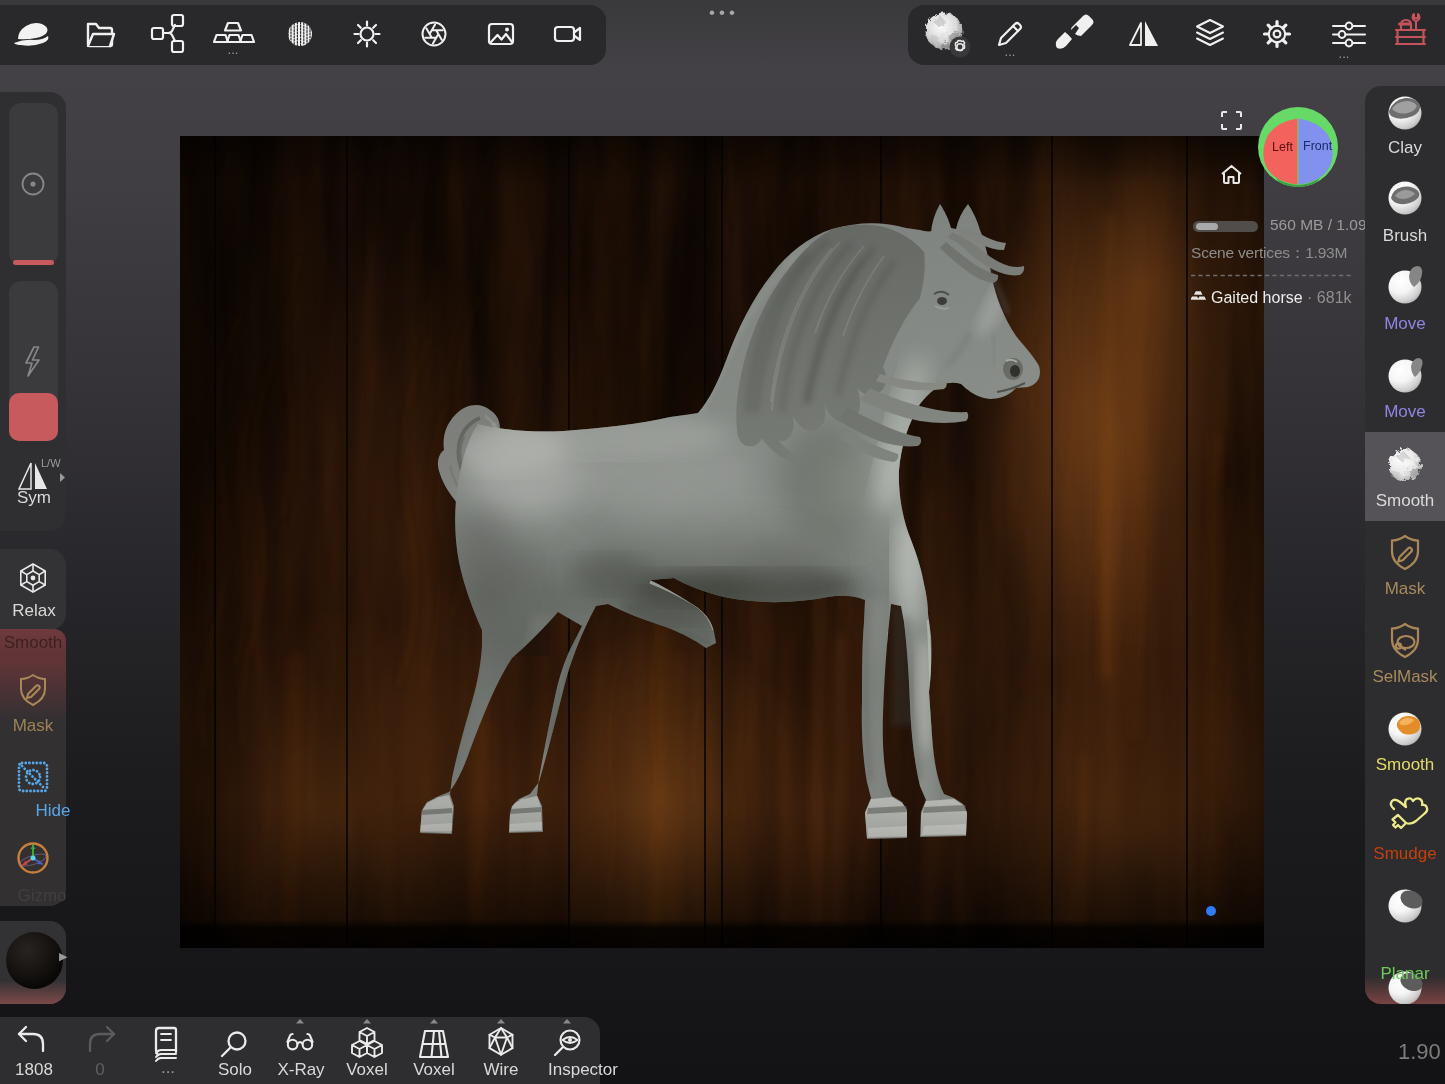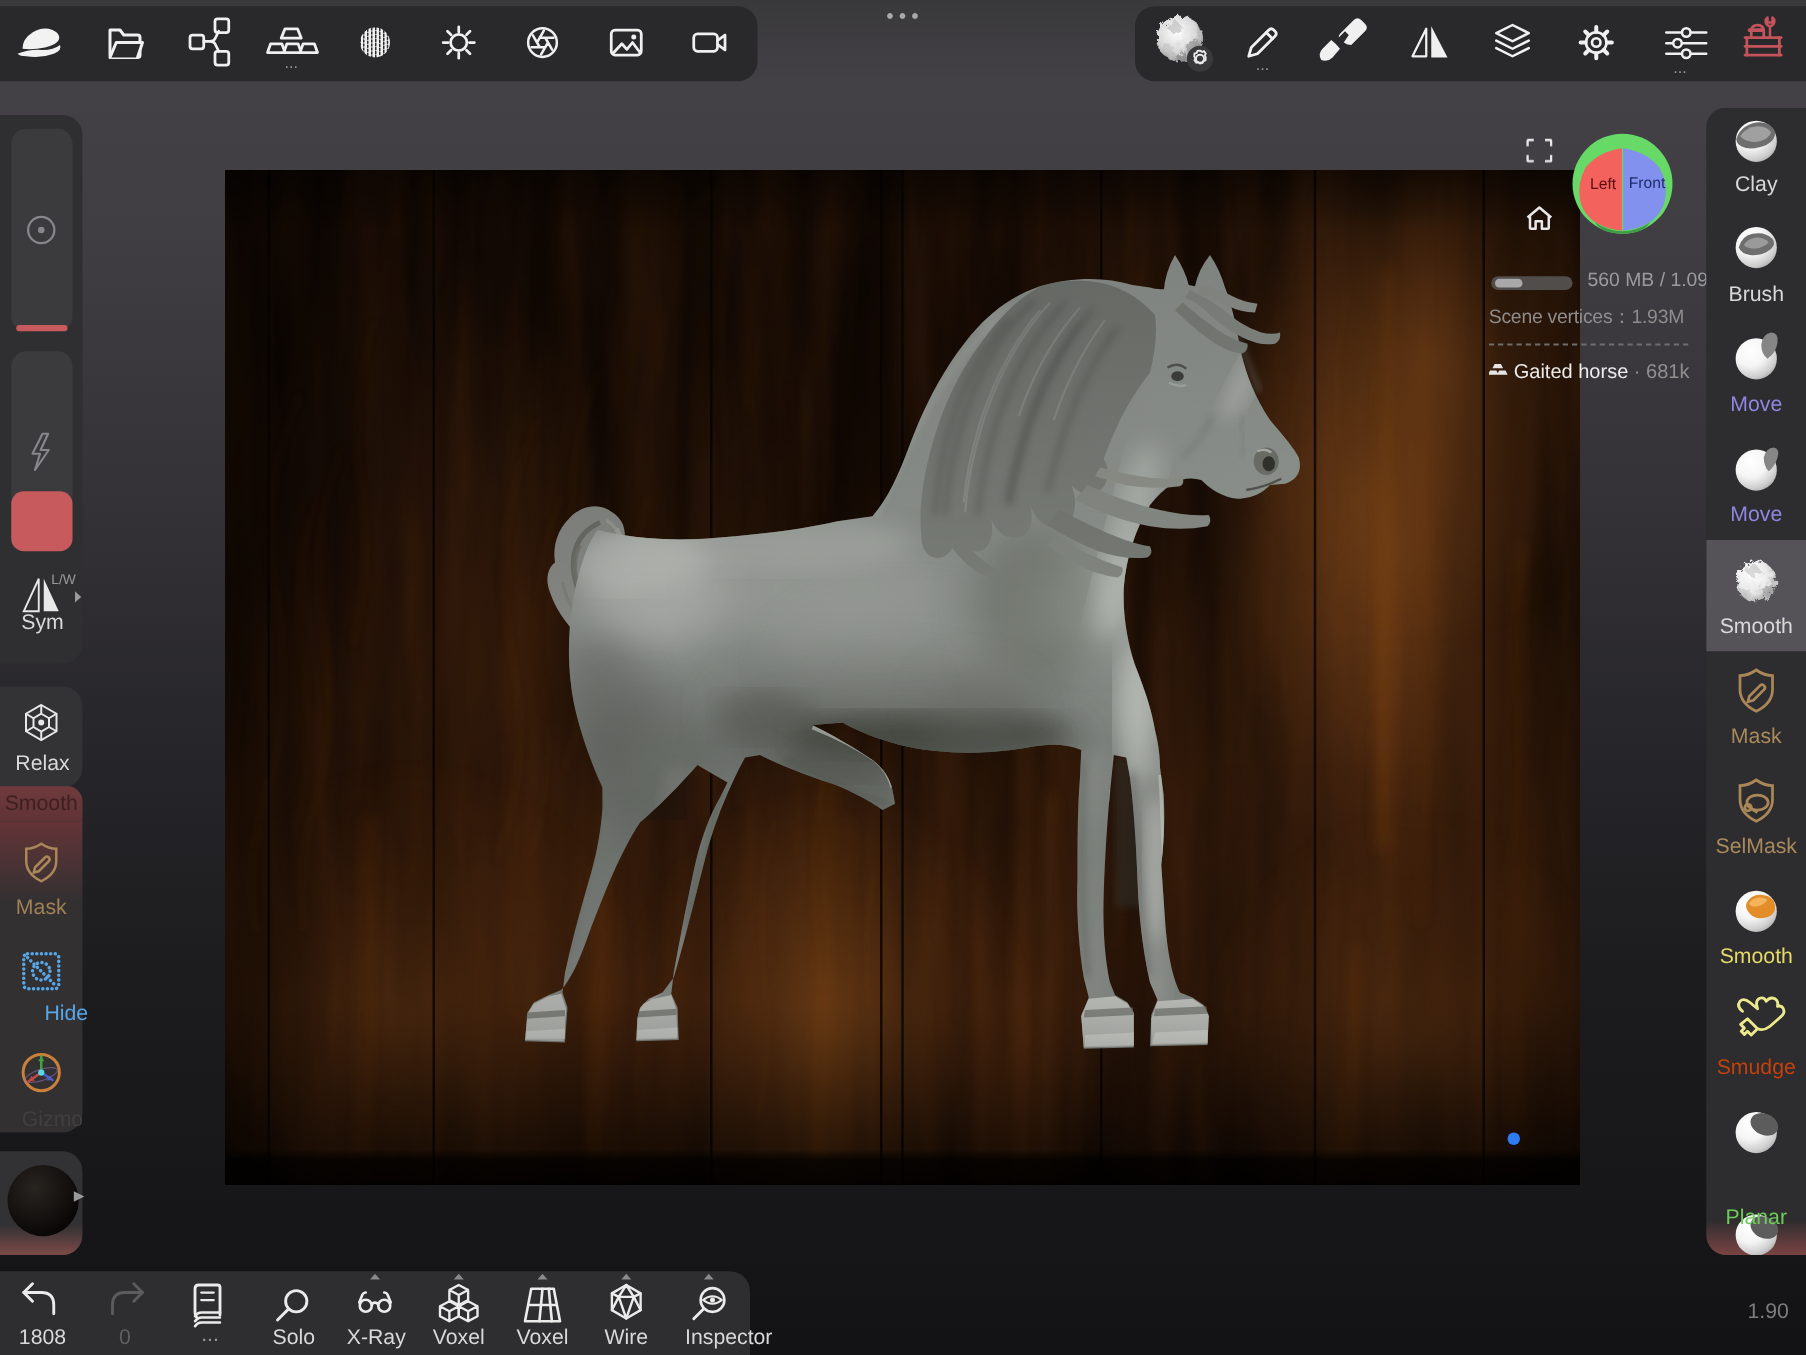--- a/index.html
+++ b/index.html
@@ -784,13 +784,13 @@
   </div>
 <div class="lbl" style="left:34px;top:1060px;">1808</div>
 <div class="lbl" style="left:100px;top:1060px;color:#5f5f5f;">0</div>
 <div class="lbl" style="left:168px;top:1058px;color:#9a9a9a;">...</div>
 <div class="lbl" style="left:235px;top:1060px;">Solo</div>
 <div class="lbl" style="left:301px;top:1060px;">X-Ray</div>
 <div class="lbl" style="left:367px;top:1060px;">Voxel</div>
 <div class="lbl" style="left:434px;top:1060px;">Voxel</div>
 <div class="lbl" style="left:501px;top:1060px;">Wire</div>
 <div class="lbl" style="left:568px;top:1060px;margin-left:15px;">Inspector</div>
-<div class="abs" style="left:1398px;top:1039px;color:#7d7d7d;font-size:17px;">1.90</div>
+<div class="abs" style="left:1398px;top:1039px;color:#7d7d7d;font-size:22px;">1.90</div>
 
 </body></html>

